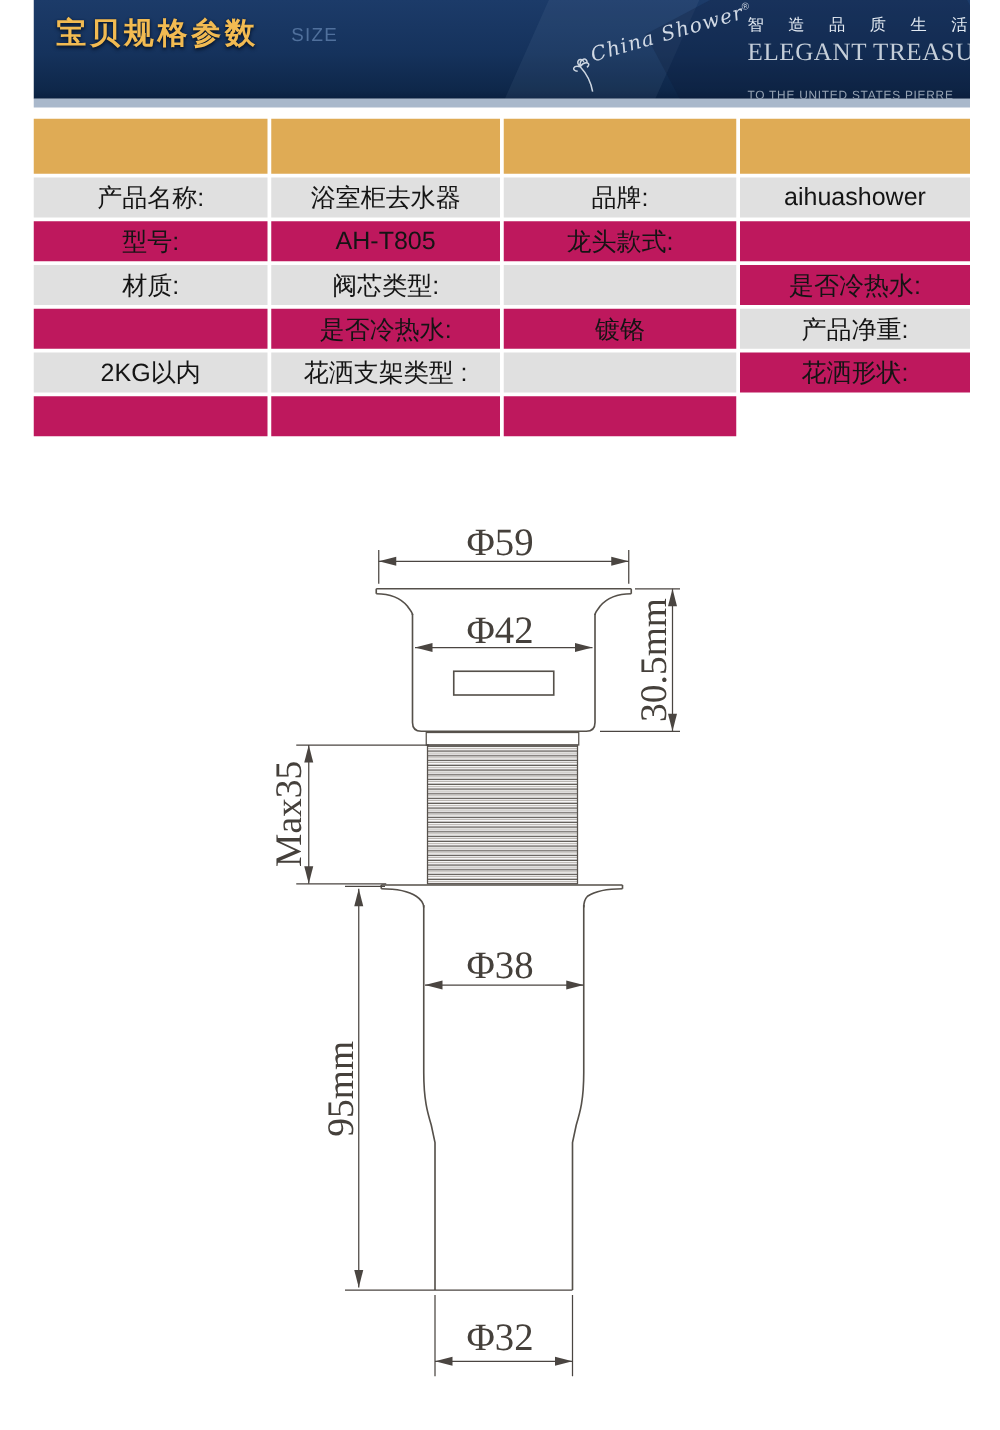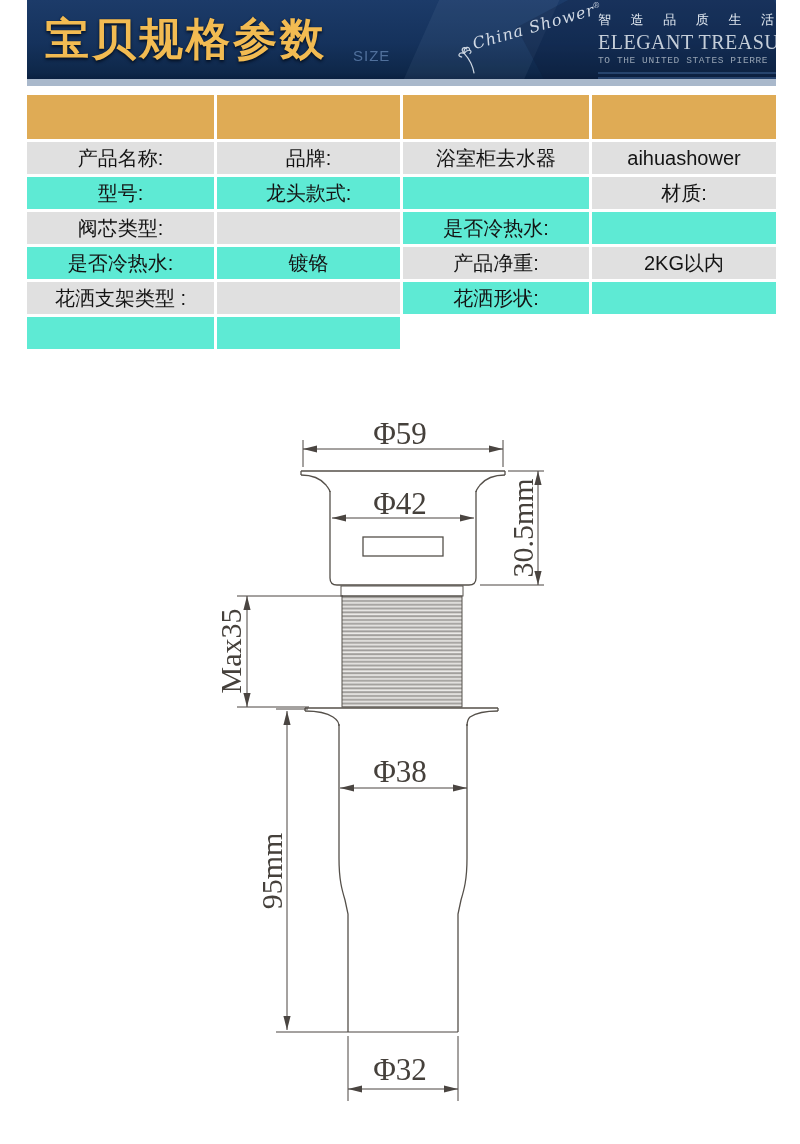--- a/index.html
+++ b/index.html
@@ -9,50 +9,50 @@
 
   
   .banner { position:absolute; left:27px; top:0; width:749px; height:79px;
             background:linear-gradient(180deg,#1c3b69 0%, #15325c 55%, #0e2749 92%, #0a2040 100%);
             overflow:hidden; }
   .diag-a { position:absolute; left:395px; top:-30px; width:110px; height:160px;
             background:rgba(175,198,226,0.07); transform:rotate(24deg); }
   .diag-b { position:absolute; left:520px; top:-40px; width:240px; height:190px;
             background:rgba(10,25,50,0.25); transform:rotate(-28deg); }
   .title-row { position:absolute; left:18px; top:10px; display:flex; align-items:flex-end; }
-  .banner-title { font-size:44px; font-weight:bold; color:#f2bb52; letter-spacing:3px;
+  .banner-title { font-size:24px; font-weight:bold; color:#f2bb52; letter-spacing:3px;
                   text-shadow:0 2px 3px rgba(4,16,34,0.95), 0 0 1px #0a2040; }
   .size-label { font-size:15px; color:#50709c; letter-spacing:1px; margin-left:26px;
                 padding-bottom:5px; }
   .logo-wrap { position:absolute; left:448px; top:16px; width:130px; height:52px;
                transform:rotate(-16deg); color:#d2dae5; }
   .logo-script { font-family:"DejaVu Serif", serif; font-style:italic; font-size:16px;
                  white-space:nowrap; letter-spacing:1px; }
   .logo-reg { font-size:8px; vertical-align:super; }
   .palm-icon { position:absolute; left:-20px; top:6px; }
   .right-block { position:absolute; left:571px; top:11px; width:190px; }
   .slogan-cn { font-size:13px; letter-spacing:8px; color:#e3eaf2; white-space:nowrap; }
   .slogan-en { font-family:"Liberation Serif", serif; font-size:20px; color:#c5ced9;
                letter-spacing:0.5px; margin-top:2px; white-space:nowrap; }
-  .slogan-sub { font-family:Liberation Mono, monospace; font-size:9.5px; color:#96a3b3;
-                letter-spacing:0.6px; margin-top:1px; white-space:nowrap; }
+  .slogan-sub { font-family:Liberation Sans, sans-serif; font-size:9.5px; color:#96a3b3;
+                letter-spacing:0.6px; margin-top:17px; white-space:nowrap; }
   .micro-lines { margin-top:6px; }
   .micro-lines div { height:2px; background:#2c4a74; opacity:0.85; margin-top:3px; }
   .ml-1 { width:178px; } .ml-2 { width:182px; }
   .strip { position:absolute; left:27px; top:79px; width:749px; height:7px; background:#a9b8cb; }
 
   
   .spec-table { position:absolute; left:27px; top:95px; width:749px;
                 display:grid; grid-template-columns:187px 183px 186px 184px; gap:3px; }
   .cell { display:flex; align-items:center; justify-content:center;
           font-size:20px; color:#141414; }
   .hcell { height:44px; background:#dfab55; }
   .rcell { height:32px; }
   .light { background:#e0e0e0; }
-  .dark  { background:#5eead4; }
+  .dark  { background:#be185d; }
 
   
   .drawing { position:absolute; left:0; top:0; width:800px; height:1144px; }
   .dim-text { font-family:"Liberation Serif", serif; fill:#45403b; }
   .part { stroke:#55504a; stroke-width:1.3; fill:none; }
   .dim  { stroke:#4a4541; stroke-width:1; fill:none; }
   .arr  { fill:#4a4541; stroke:none; }
 </style>
 </head>
 <body>
@@ -82,25 +82,26 @@
 </div>
 <div class="strip"></div>
 
 <div class="spec-table">
   <div class="cell hcell"></div>
   <div class="cell hcell"></div>
   <div class="cell hcell"></div>
   <div class="cell hcell"></div>
 
   <div class="cell rcell light">产品名称:</div>
+  <div class="cell rcell light">浴室柜去水器</div>
   <div class="cell rcell light">品牌:</div>
-  <div class="cell rcell light">浴室柜去水器</div>
   <div class="cell rcell light">aihuashower</div>
 
   <div class="cell rcell dark">型号:</div>
+  <div class="cell rcell dark">AH-T805</div>
   <div class="cell rcell dark">龙头款式:</div>
   <div class="cell rcell dark"></div>
 
   <div class="cell rcell light">材质:</div>
   <div class="cell rcell light">阀芯类型:</div>
   <div class="cell rcell light"></div>
 
   <div class="cell rcell dark">是否冷热水:</div>
   <div class="cell rcell dark"></div>
   <div class="cell rcell dark">是否冷热水:</div>

